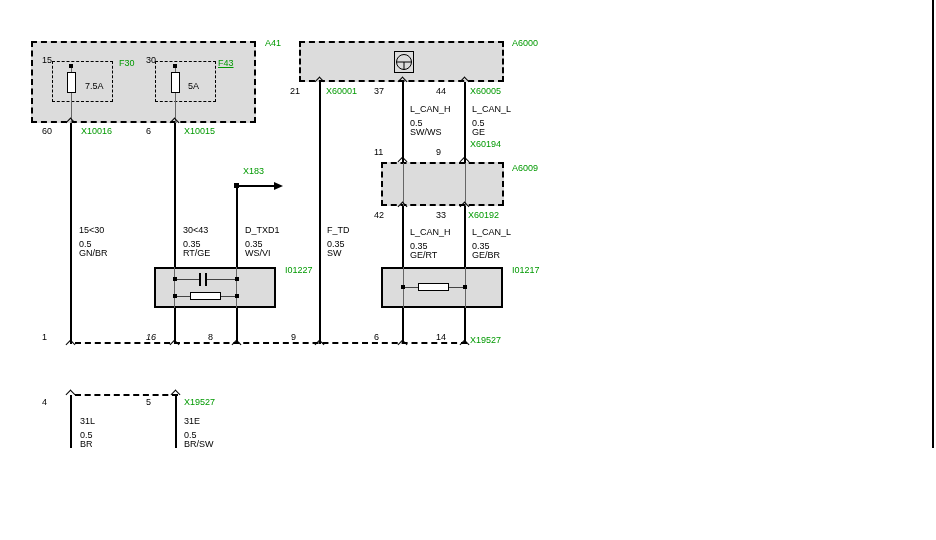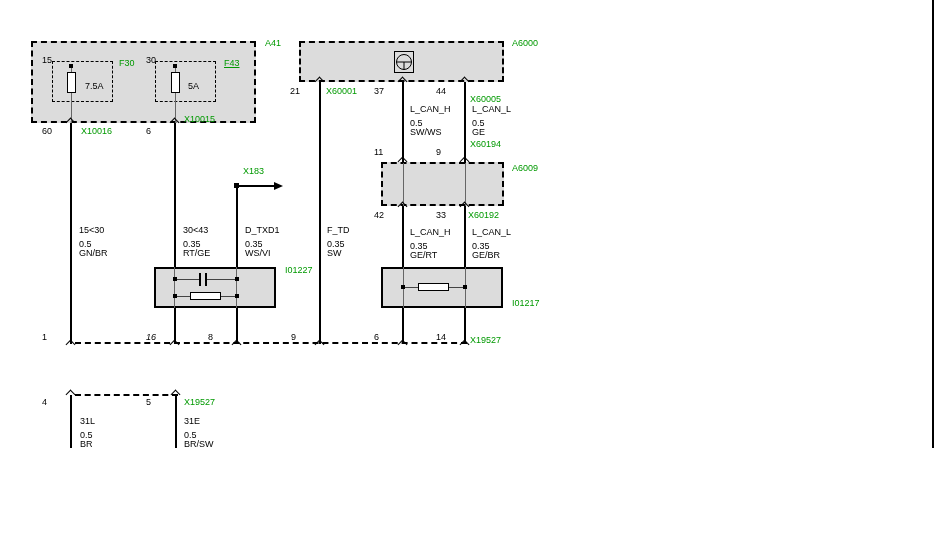--- a/index.html
+++ b/index.html
@@ -43,51 +43,51 @@
   <div class="box dashed1" style="left:52px;top:61px;width:61px;height:41px;"></div>
   <span class="gl" style="left:119px;top:58px;">F30</span>
   <span class="pin" style="left:42px;top:55px;">15</span>
   <div class="dot" style="left:69px;top:64px;"></div>
   <div class="thin" style="left:71px;top:68px;height:5px;"></div>
   <div class="fuse" style="left:67px;top:72px;"></div>
   <span class="bl" style="left:85px;top:81px;">7.5A</span>
   <div class="thin" style="left:71px;top:93px;height:30px;"></div>
 
   <div class="box dashed1" style="left:155px;top:61px;width:61px;height:41px;"></div>
-  <span class="gl" style="left:224px;top:58px;text-decoration:underline;">F43</span>
+  <span class="gl" style="left:218px;top:58px;text-decoration:underline;">F43</span>
   <span class="pin" style="left:146px;top:55px;">30</span>
   <div class="dot" style="left:173px;top:64px;"></div>
   <div class="thin" style="left:175px;top:68px;height:5px;"></div>
   <div class="fuse" style="left:171px;top:72px;"></div>
   <span class="bl" style="left:188px;top:81px;">5A</span>
   <div class="thin" style="left:175px;top:93px;height:30px;"></div>
 
   <div class="chev" style="left:67px;top:119px;"></div>
   <div class="chev" style="left:171px;top:119px;"></div>
   <span class="pin" style="left:42px;top:126px;">60</span>
   <span class="gl" style="left:81px;top:126px;">X10016</span>
   <span class="pin" style="left:146px;top:126px;">6</span>
-  <span class="gl" style="left:184px;top:114px;text-align:center;">X10015</span>
+  <span class="gl" style="left:184px;top:126px;text-align:center;">X10015</span>
 
   <div class="box dashed" style="left:299px;top:41px;width:205px;height:41px;"></div>
   <span class="gl" style="left:512px;top:38px;">A6000</span>
   <svg style="position:absolute;left:394px;top:51px;" width="20" height="22">
     <rect x="0.5" y="0.5" width="19" height="21" fill="none" stroke="#000"></rect>
     <circle cx="10" cy="11" r="7.5" fill="none" stroke="#000"></circle>
     <line x1="2.5" y1="11" x2="17.5" y2="11" stroke="#000"></line>
     <line x1="10" y1="11" x2="10" y2="18.5" stroke="#000"></line>
   </svg>
   <div class="chev" style="left:316px;top:78px;"></div>
   <div class="chev" style="left:399px;top:78px;"></div>
   <div class="chev" style="left:461px;top:78px;"></div>
   <span class="pin" style="left:290px;top:86px;">21</span>
   <span class="gl" style="left:326px;top:86px;">X60001</span>
   <span class="pin" style="left:374px;top:86px;">37</span>
   <span class="pin" style="left:436px;top:86px;">44</span>
-  <span class="gl" style="left:470px;top:86px;margin-top:8px;">X60005</span>
+  <span class="gl" style="left:470px;top:86px;">X60005</span>
 
   <div class="wl" style="left:410px;top:105px;">
     <div>L_CAN_H</div>
     <div class="gz">0.5</div>
     <div>SW/WS</div>
   </div>
   <div class="wl" style="left:472px;top:105px;">
     <div>L_CAN_L</div>
     <div class="gz">0.5</div>
     <div>GE</div>
@@ -168,21 +168,21 @@
   <div class="capbar" style="left:205px;top:273px;"></div>
   <div class="hline" style="left:207px;top:279px;width:30px;"></div>
   <div class="hline" style="left:175px;top:296px;width:62px;"></div>
   <div class="res" style="left:190px;top:292px;"></div>
   <div class="dot" style="left:173px;top:277px;"></div>
   <div class="dot" style="left:235px;top:277px;"></div>
   <div class="dot" style="left:173px;top:294px;"></div>
   <div class="dot" style="left:235px;top:294px;"></div>
 
   <div class="box solid" style="left:381px;top:267px;width:122px;height:41px;"></div>
-  <span class="gl" style="left:512px;top:265px;margin-top:33px;">I01217</span>
+  <span class="gl" style="left:512px;top:265px;">I01217</span>
   <div class="thin" style="left:403px;top:267px;height:41px;"></div>
   <div class="thin" style="left:465px;top:267px;height:41px;"></div>
   <div class="hline" style="left:403px;top:287px;width:62px;"></div>
   <div class="res" style="left:418px;top:283px;"></div>
   <div class="dot" style="left:401px;top:285px;"></div>
   <div class="dot" style="left:463px;top:285px;"></div>
 
   <div class="dl" style="left:75px;top:342px;width:392px;"></div>
   <div class="chev" style="left:67px;top:341px;"></div>
   <div class="chev" style="left:171px;top:341px;"></div>

